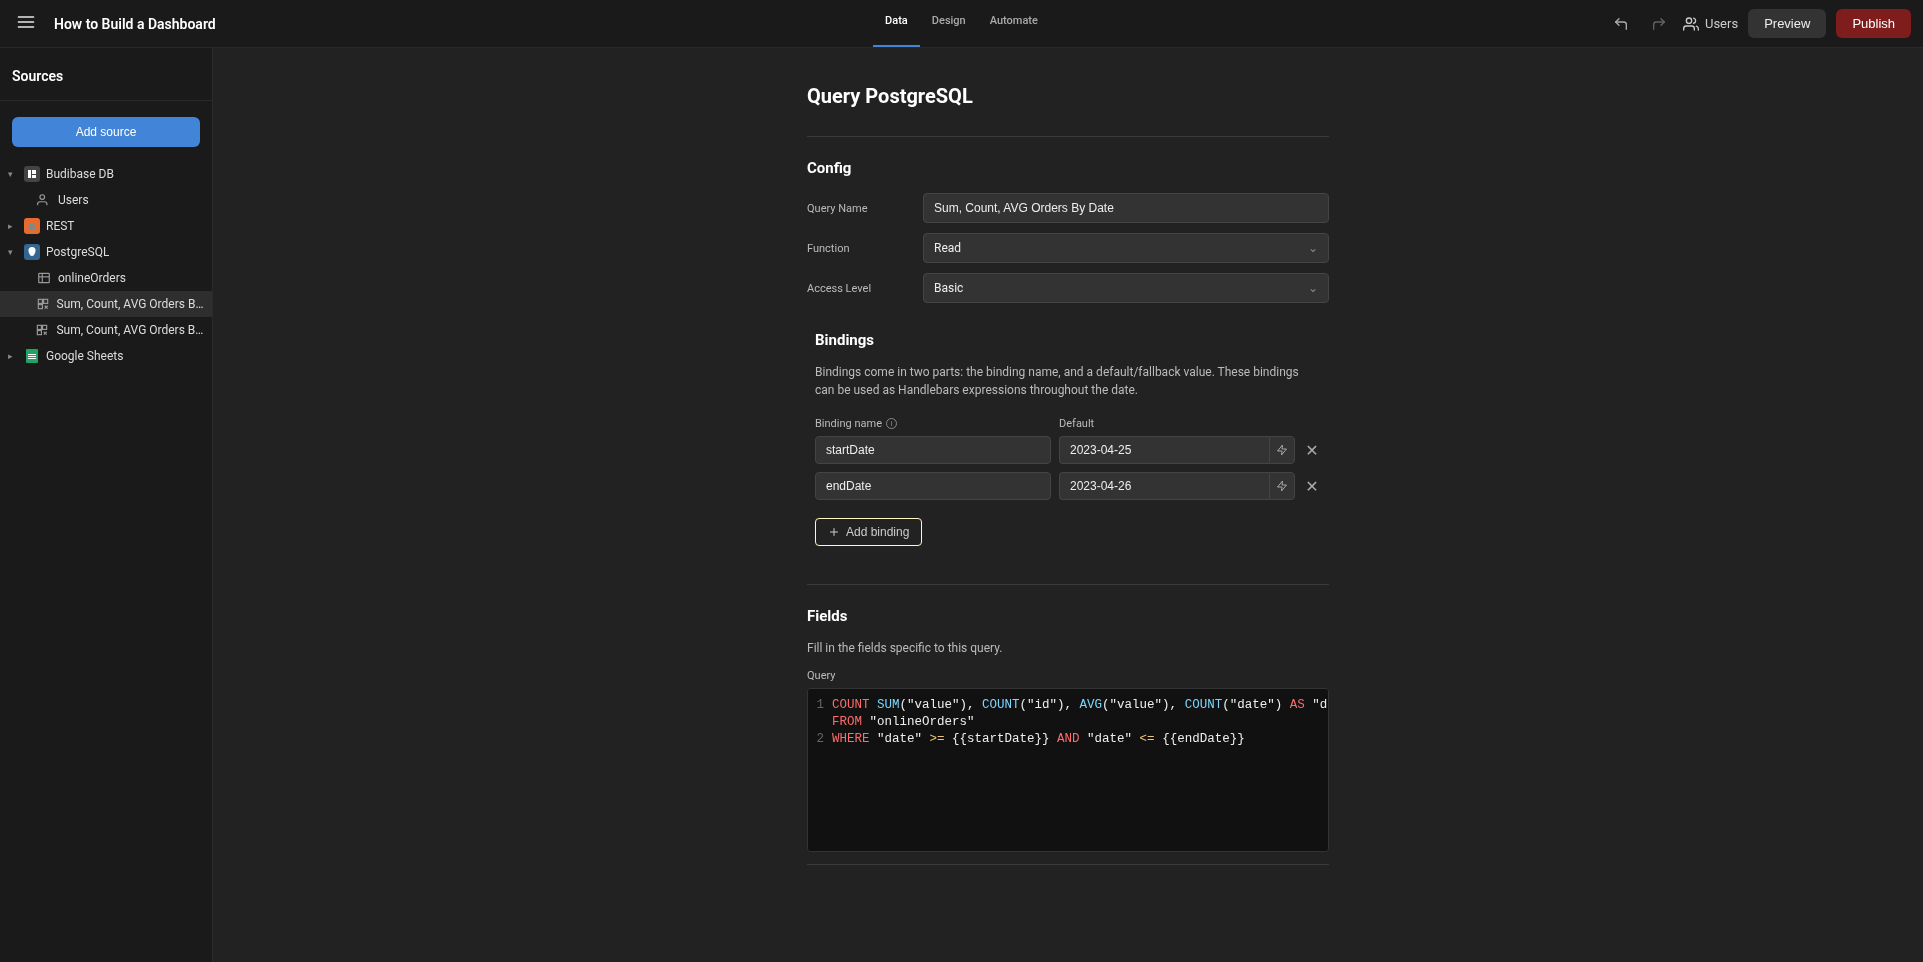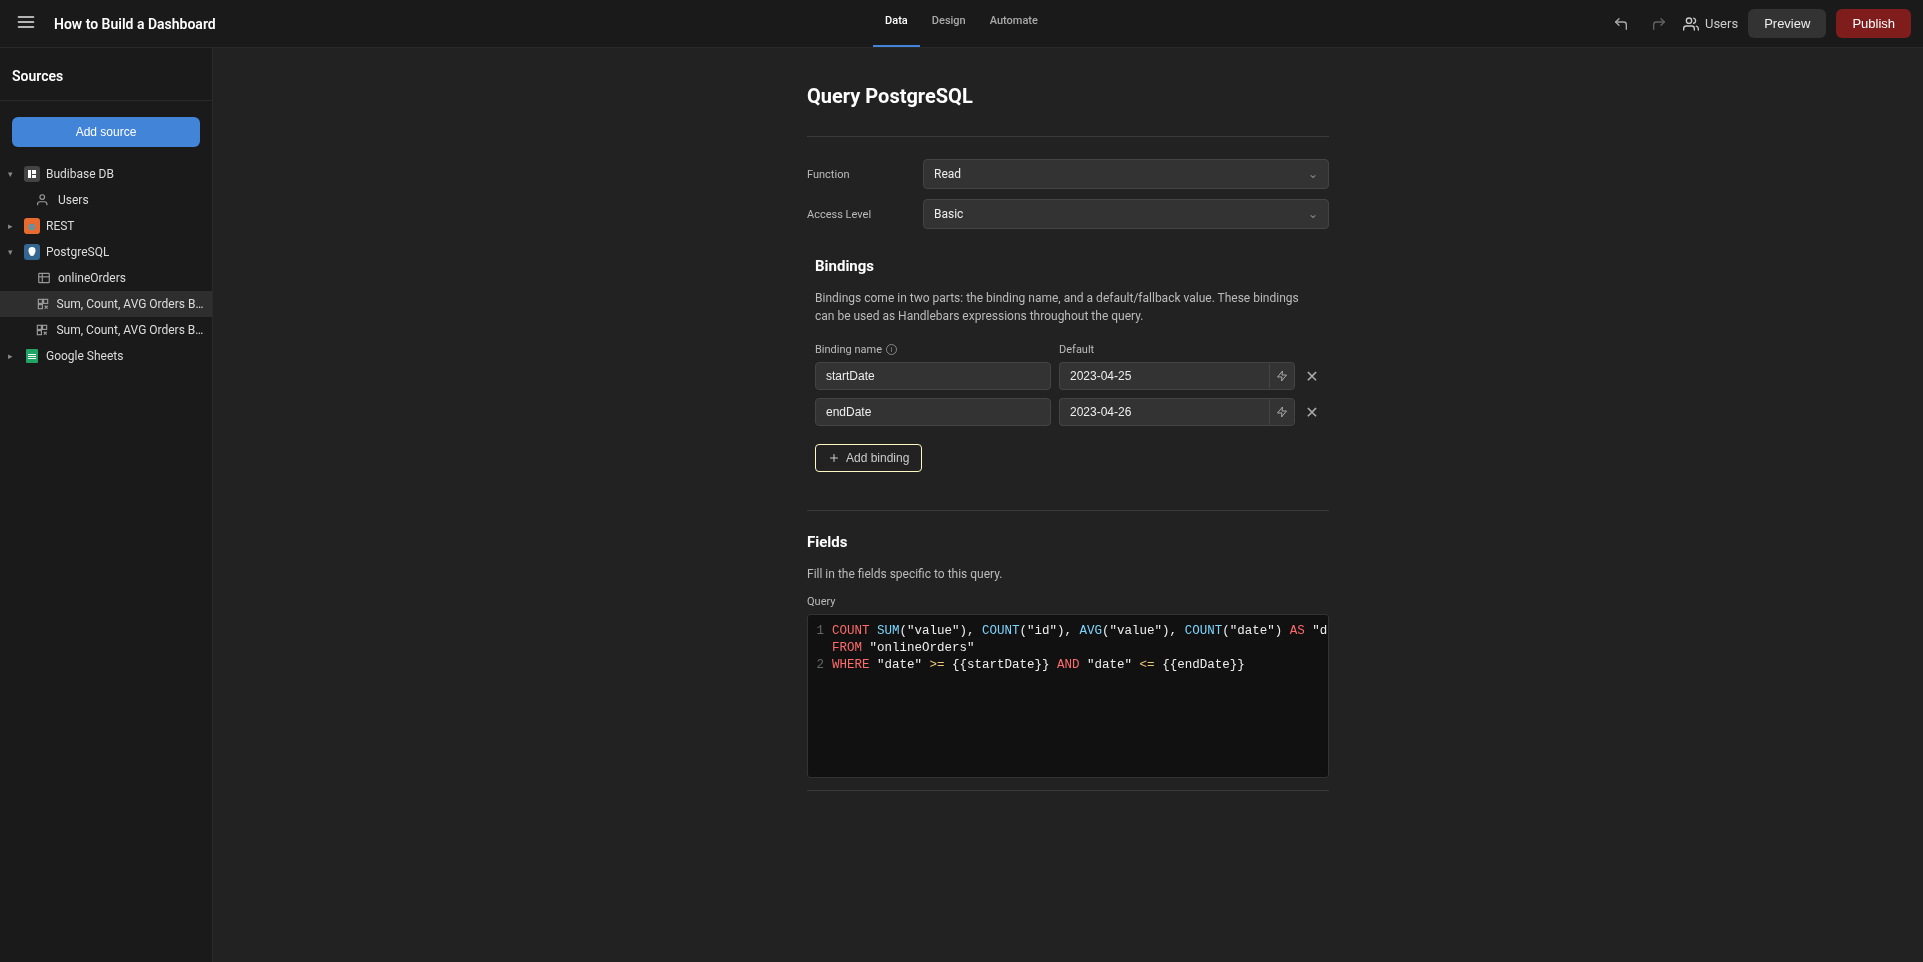--- a/index.html
+++ b/index.html
@@ -369,41 +369,46 @@
 
     </div>
   </div>
 
   <div class="main">
     <div class="main-inner">
 
       <h1 class="page-heading">Query PostgreSQL</h1>
       <div class="sect-divider"></div>
 
-
+      <h2 class="sect-heading">Config</h2>
+
+      <div class="config-row">
+        <span class="config-label">Query Name</span>
+        <input class="config-input" value="Sum, Count, AVG Orders By Date" style="">
+      </div>
 
       <div class="config-row">
         <span class="config-label">Function</span>
         <div class="config-select">
           <span>Read</span>
           <span class="chev">⌄</span>
         </div>
       </div>
 
       <div class="config-row">
         <span class="config-label">Access Level</span>
         <div class="config-select">
           <span>Basic</span>
           <span class="chev">⌄</span>
         </div>
       </div>
 
       <div class="bindings-section">
         <h2 class="sect-heading">Bindings</h2>
-        <p class="bindings-desc">Bindings come in two parts: the binding name, and a default/fallback value. These bindings can be used as Handlebars expressions throughout the query.</p>
+        <p class="bindings-desc">Bindings come in two parts: the binding name, and a default/fallback value. These bindings can be used as Handlebars expressions throughout the date.</p>
 
         <div class="bindings-header-row">
           <span class="col1">
             <span>Binding name</span>
             <span class="info-circ">i</span>
           </span>
           <span class="col2">Default</span>
         </div>
 
         <div class="binding-row">

